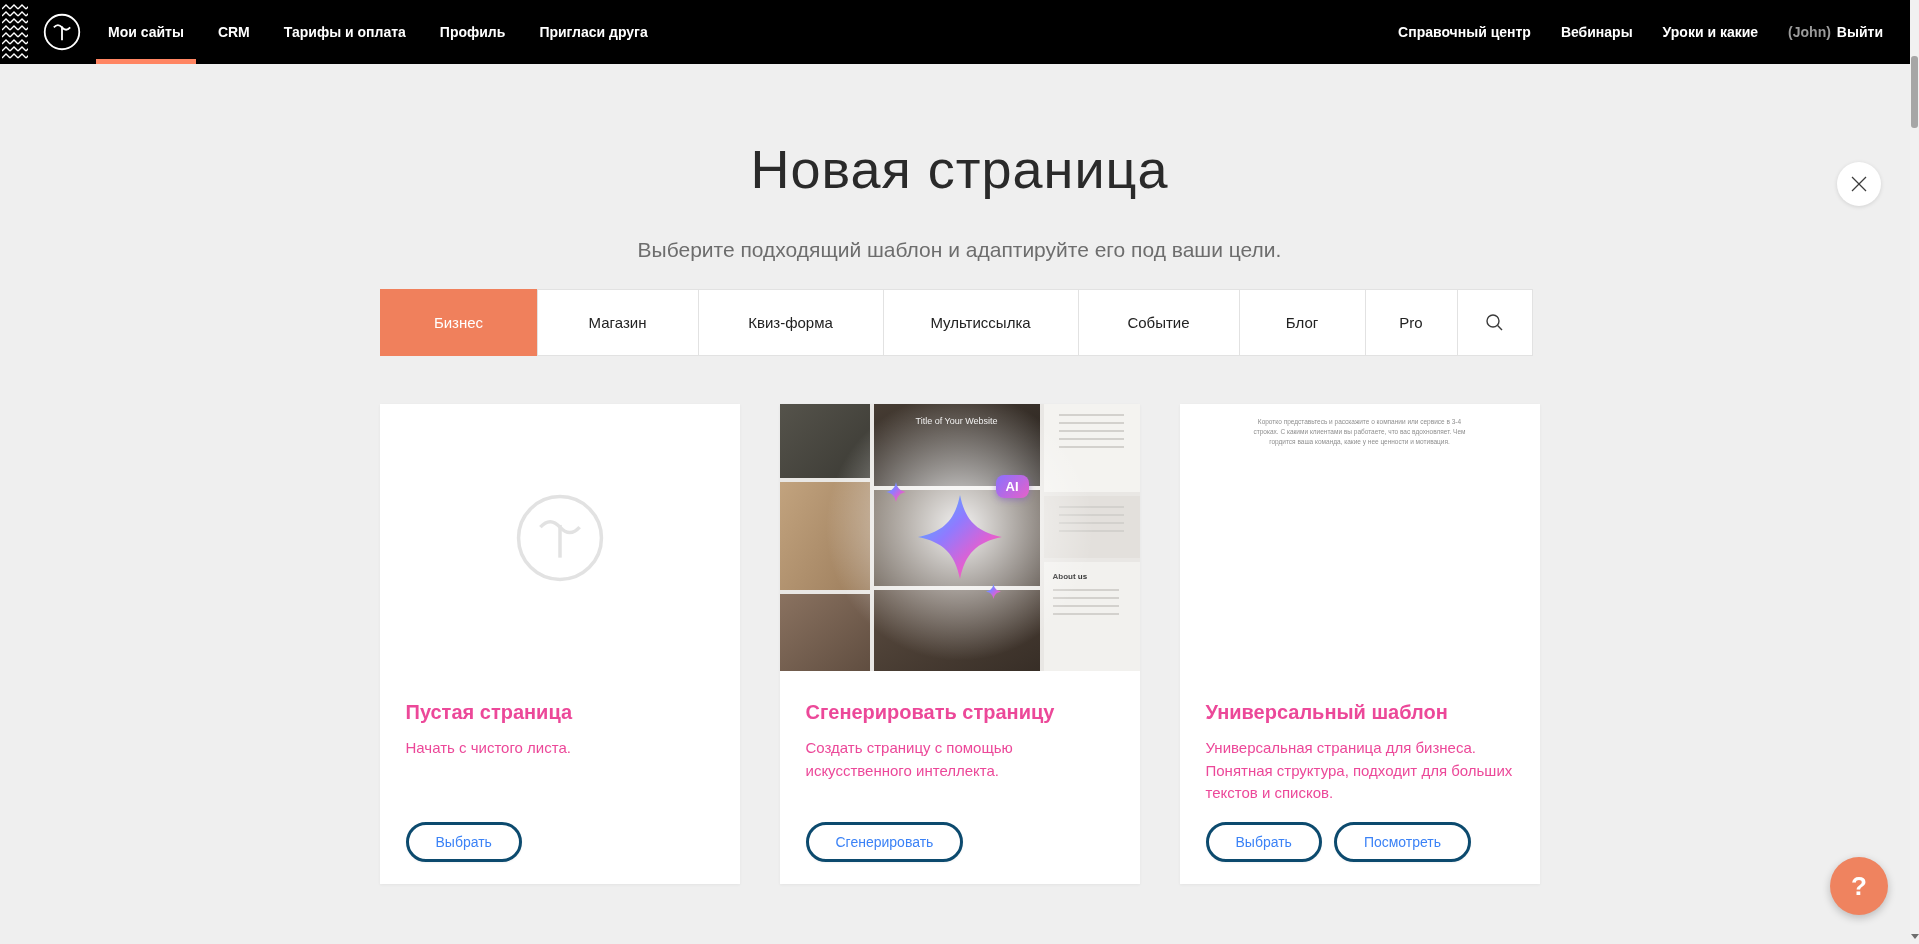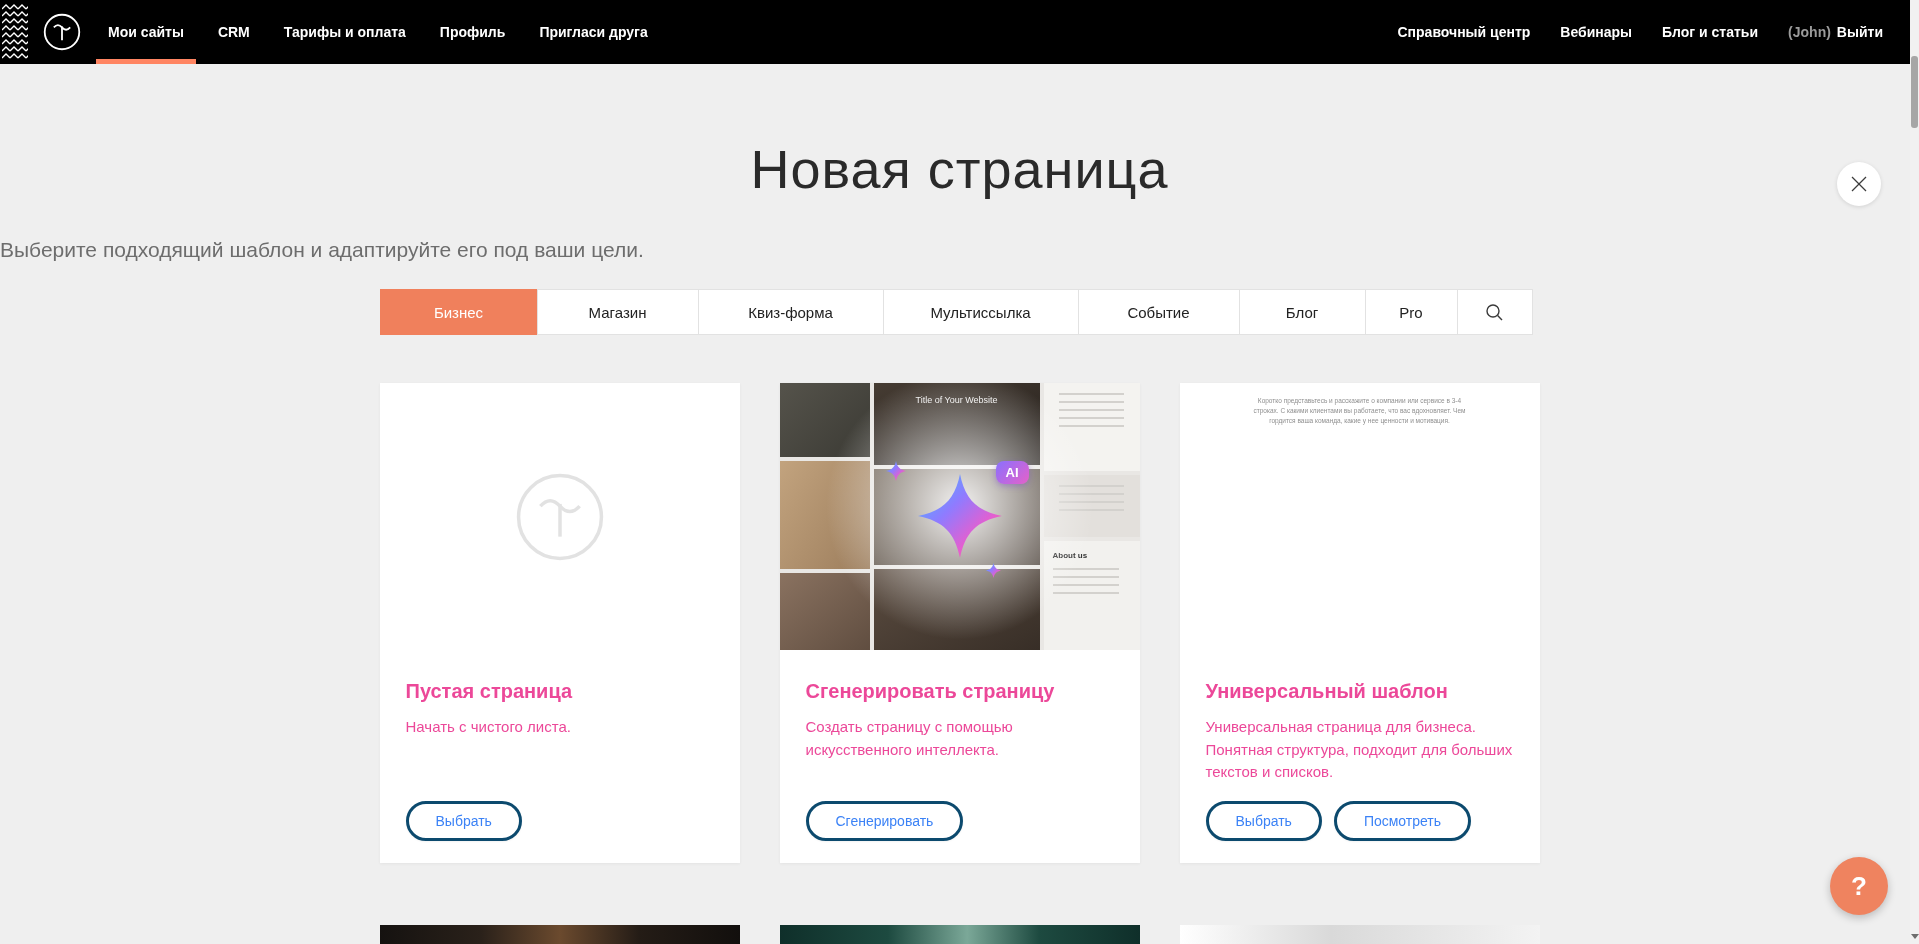--- a/index.html
+++ b/index.html
@@ -19,25 +19,25 @@
   .user{display:flex;}
   .user-name{color:#9b9b9b;font-weight:700;font-size:14px}
   .logout{color:#fff;font-weight:700;font-size:14px;margin-left:6px;cursor:pointer;text-decoration:none}
 
   
   main{position:relative;height:880px;overflow:hidden}
   .close-btn{position:absolute;top:98px;right:38px;width:44px;height:44px;border-radius:50%;
     background:#fff;border:none;box-shadow:0 1px 4px rgba(0,0,0,.12);cursor:pointer;
     display:flex;align-items:center;justify-content:center}
   .page-title{padding-top:74px;text-align:center;font-size:54px;font-weight:200;color:#2a2a2a;letter-spacing:1px}
-  .page-subtitle{margin-top:38px;font-size:21px;font-weight:300;color:#6d6d6d}
+  .page-subtitle{margin-top:38px;text-align:center;font-size:21px;font-weight:300;color:#6d6d6d}
 
   
   .tabs{width:1160px;margin:27px auto 0;display:flex}
-  .tab{height:46px;background:#fff;border:1px solid #e2e2e2;margin-left:-1px;display:flex;
+  .tab{height:67px;background:#fff;border:1px solid #e2e2e2;margin-left:-1px;display:flex;
     align-items:center;justify-content:center;font-size:15px;color:#222;cursor:pointer}
   .tab:first-child{margin-left:0}
   .tab.active{background:#f0805c;border-color:#f0805c;color:#fff}
   .tab-1{width:158px}.tab-2{width:162px}.tab-3{width:196px}.tab-4{width:186px}
   .tab-5{width:162px}.tab-6{width:127px}.tab-7{width:93px}.tab-search{width:76px}
 
   
   .cards{width:1160px;margin:48px auto 0;display:flex;gap:40px}
   .card{position:relative;width:360px;height:480px;background:#fff;box-shadow:0 1px 3px rgba(0,0,0,.05)}
   .thumb{position:relative;width:100%;height:267px;overflow:hidden;cursor:pointer}
@@ -68,21 +68,21 @@
   .t-card{height:62px;background:#e3e0dc}
   .t-about{height:110px;background:#f2f1ee;padding:10px 9px;font-size:8px;font-weight:700;color:#333}
   .lines{margin:10px auto 0;width:68%;height:42%;
     background:repeating-linear-gradient(#d3d1cd 0,#d3d1cd 2px,transparent 2px,transparent 8px)}
   .t-about .lines{margin:8px 0 0;width:85%;height:34%}
   .preview-site-title{position:absolute;top:12px;left:0;right:0;text-align:center;
     color:rgba(255,255,255,.92);font-size:9px}
   .glow{position:absolute;inset:0;background:radial-gradient(circle at 50% 46%,
     rgba(255,255,255,.92) 0%,rgba(255,255,255,.5) 26%,rgba(255,255,255,0) 58%)}
   .sparkle{position:absolute;left:80px;top:28px}
-  .ai-badge{position:absolute;left:216px;top:78px;padding:4px 10px;border-radius:8px;
+  .ai-badge{position:absolute;left:216px;top:71px;padding:4px 10px;border-radius:8px;
     background:linear-gradient(135deg,#8a70ff,#e561c9);color:#fff;font-size:13px;font-weight:700;
     box-shadow:0 2px 6px rgba(120,80,200,.45)}
 
   
   .hero{height:193px;display:flex;flex-direction:column;align-items:center;text-align:center;
     color:#fff;padding-top:48px;position:relative;
     background:
       linear-gradient(rgba(25,20,17,.40),rgba(25,20,17,.40)),
       radial-gradient(ellipse at 78% 18%,rgba(224,205,185,.5),transparent 45%),
       radial-gradient(ellipse at 18% 62%,rgba(130,100,78,.55),transparent 52%),
@@ -138,21 +138,21 @@
   <nav class="nav-left">
     <a class="nav-item active">Мои сайты</a>
     <a class="nav-item">CRM</a>
     <a class="nav-item">Тарифы и оплата</a>
     <a class="nav-item">Профиль</a>
     <a class="nav-item">Пригласи друга</a>
   </nav>
   <nav class="nav-right">
     <a class="nav-item">Справочный центр</a>
     <a class="nav-item">Вебинары</a>
-    <a class="nav-item">Блог и статьи</a>
+    <a class="nav-item">Уроки и какие</a>
     <span class="nav-item user">
       <span class="user-name">(John)</span>
       <a class="logout">Выйти</a>
     </span>
   </nav>
 </header>
 
 <main>
   <button class="close-btn">
     <svg width="18" height="18">

